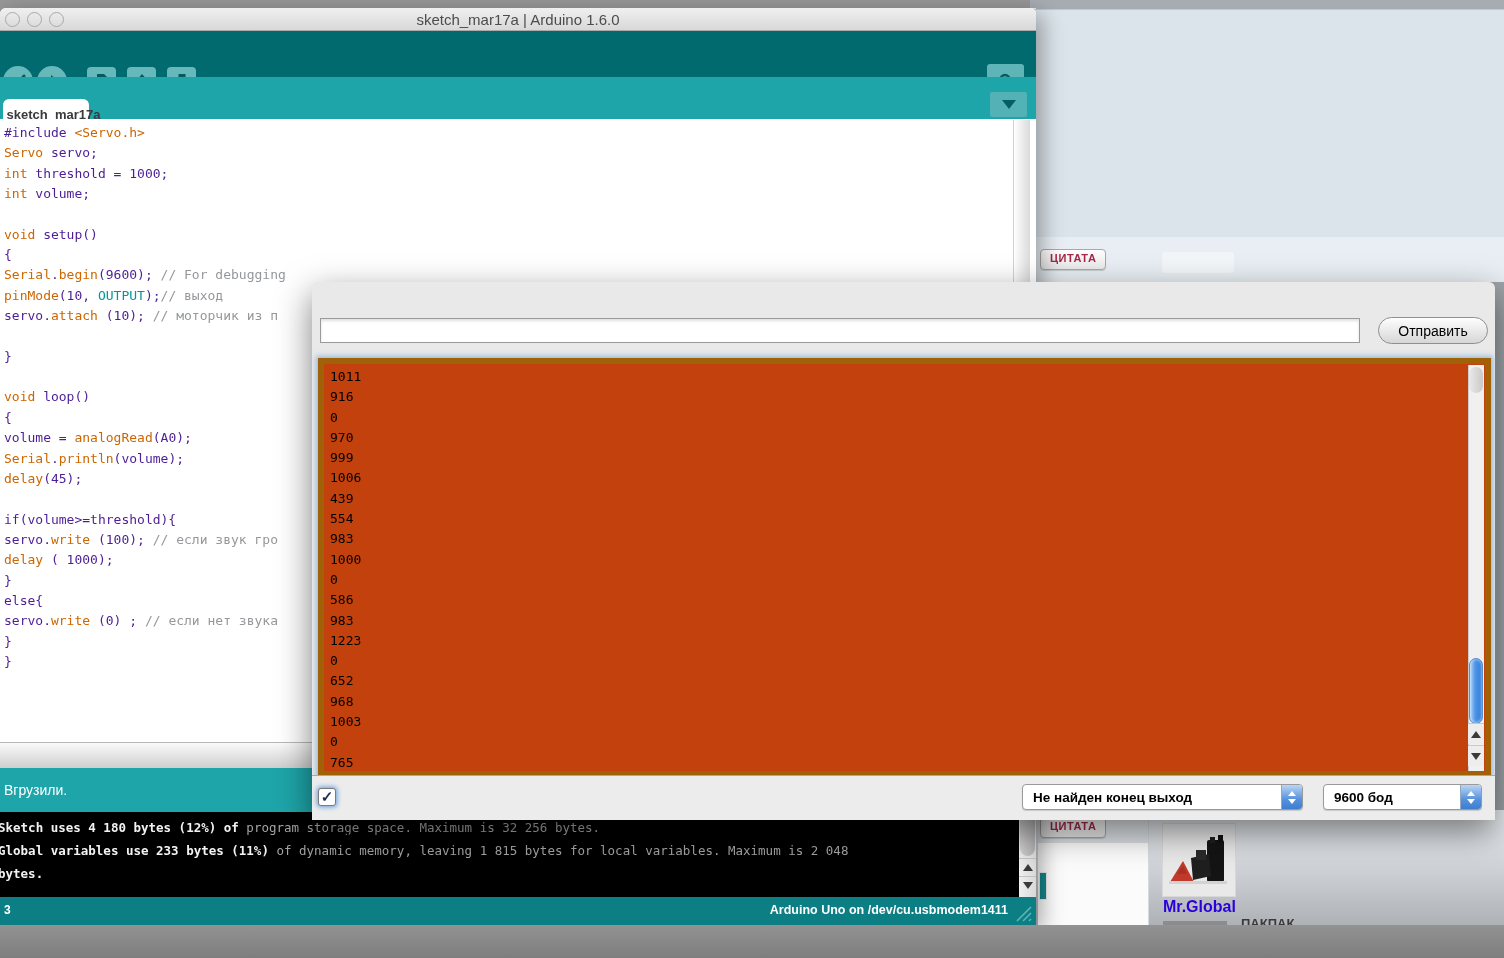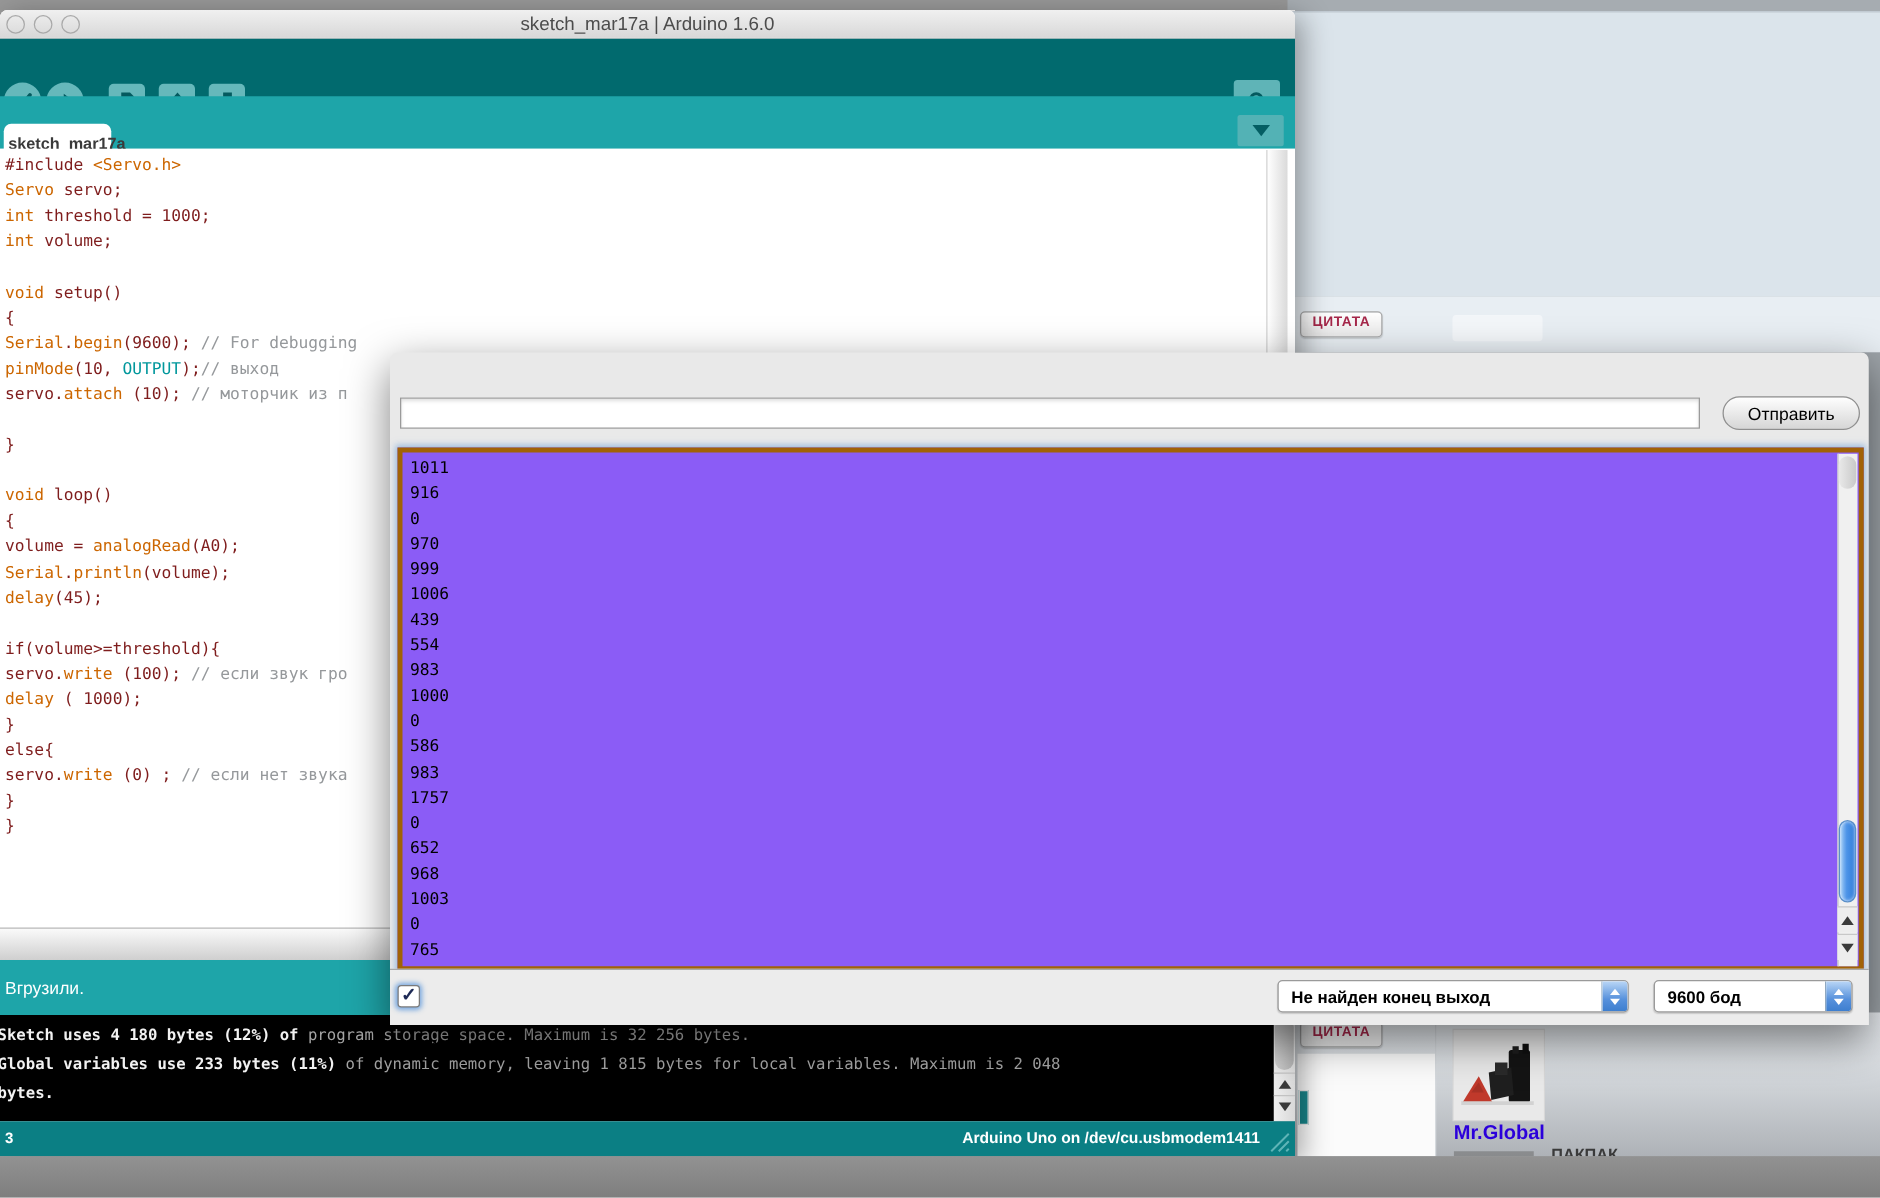--- a/index.html
+++ b/index.html
@@ -37,21 +37,21 @@
   .tool-circle { top:35px; width:30px; height:30px; border-radius:50%; background:#66B8BB; display:flex; align-items:center; justify-content:center; }
   .tool-square { top:36px; width:29px; height:29px; border-radius:4px; background:#66B8BB; display:flex; align-items:center; justify-content:center; }
   .tool-monitor { left:987px; top:33px; width:37px; height:33px; border-radius:3px; background:#5FB4B7; display:flex; align-items:center; justify-content:center; }
   .ide-tabbar { left:0; top:69px; width:1036px; height:42px; background:#1EA5A9; }
   .ide-tab { left:3px; top:80px; width:86px; height:31px; background:#FFF; border-radius:6px 6px 0 0; display:flex; align-items:center; justify-content:center; font-size:13px; font-weight:600; color:#3A3A3A; }
   .tab-drop { left:993px; top:84px; width:37px; height:25px; background:#53B2B5; border-radius:2px; display:flex; align-items:center; justify-content:center; }
   .tri-down-dark { width:0; height:0; border-left:7px solid transparent; border-right:7px solid transparent; border-top:9px solid #045E63; }
 
   .ide-editor { left:0; top:111px; width:1036px; height:623px; background:#FFF; overflow:hidden; }
   .code { position:absolute; left:4px; top:4px; font-family:"DejaVu Sans Mono", monospace; font-size:13px; line-height:20.35px; white-space:pre; }
-  .seg-k { color:#7f1d1d; }
+  .seg-k { color:#4c1d95; }
   .seg-o { color:#CC6600; }
   .seg-t { color:#00979C; }
   .seg-c { color:#95989B; }
   .ed-scroll { left:1013px; top:112px; width:17px; height:621px; background:linear-gradient(90deg,#FFFFFF,#DADADA); border-left:1px solid #D2D2D2; }
 
   .ide-hscroll { left:0; top:734px; width:1036px; height:26px; background:linear-gradient(#FAFAFA,#CFCFCF); border-top:1px solid #B8B8B8; }
   .ide-status { left:0; top:760px; width:1036px; height:44px; background:#1EA5A9; display:flex; align-items:center; }
   .ide-status span { margin-left:4px; font-size:14px; color:#FFFFFF; }
   .ide-console { left:0; top:804px; width:1036px; height:85px; background:#000; overflow:hidden; }
   .console-lines { position:absolute; left:-2px; top:4px; font-family:"DejaVu Sans Mono", monospace; font-size:12.5px; line-height:23px; white-space:pre; }
@@ -70,21 +70,21 @@
   
   .serial { left:312px; top:282px; width:1183px; height:538px; z-index:30; background:#E9E9E9; border-radius:6px 6px 0 0; box-shadow:0 12px 34px rgba(0,0,0,.5); }
   .sm-titlebar { left:0; top:0; width:1183px; height:28px; background:linear-gradient(#EFEFEF,#CECECE); border-bottom:1px solid #9B9B9B; border-radius:6px 6px 0 0; }
   .sm-light { top:8px; width:13px; height:13px; border-radius:50%; }
   .sm-red { left:14px; background:radial-gradient(circle at 35% 30%, #FF9C92, #ED6A5F 60%); border:1px solid #D5544A; }
   .sm-yellow { left:36px; background:radial-gradient(circle at 35% 30%, #FFE2A0, #F5BF50 60%); border:1px solid #D6A243; }
   .sm-green { left:58px; background:radial-gradient(circle at 35% 30%, #B2EFA5, #61C555 60%); border:1px solid #58A942; }
   .sm-title { left:0; top:5px; width:1183px; text-align:center; font-size:15px; color:#3F3F3F; }
   .sm-input { left:8px; top:36px; width:1040px; height:25px; background:#FFF; border:1px solid #9A9A9A; box-shadow:inset 0 2px 3px rgba(0,0,0,.12); font-size:14px; padding:0 6px; outline:none; }
   .sm-send { left:1066px; top:35px; width:110px; height:27px; border-radius:14px; background:linear-gradient(#FEFEFE,#D6D6D6); border:1px solid #8F8F8F; font-size:14px; color:#000; display:flex; align-items:center; justify-content:center; }
-  .sm-output { left:6px; top:76px; width:1173px; height:419px; background:#8b5cf6; border:4px solid #a16207; box-shadow:0 0 5px 2px rgba(110,160,215,.65); overflow:hidden; }
+  .sm-output { left:6px; top:76px; width:1173px; height:419px; background:#c2410c; border:6px solid #a16207; box-shadow:0 0 5px 2px rgba(110,160,215,.65); overflow:hidden; }
   .sm-values { position:absolute; left:6px; top:3px; font-family:"DejaVu Sans Mono", monospace; font-size:13px; line-height:20.3px; color:#000; white-space:pre; }
   .sm-scroll { position:absolute; right:1px; top:1px; width:16px; height:417px; background:#F0F0F0; border-left:1px solid #CCC; }
   .sm-cap { position:absolute; right:2px; top:3px; width:14px; height:26px; border-radius:7px; background:linear-gradient(90deg,#E9E9E9,#C9C9C9); }
   .sm-thumb { position:absolute; right:2px; top:294px; width:14px; height:66px; border-radius:7px; background:linear-gradient(90deg,#A7D0F7,#4D94E8 45%,#2F7BD8); border:1px solid #5A8FC8; box-shadow:inset 0 0 3px rgba(255,255,255,.8); }
   .sm-arrow { position:absolute; right:1px; width:16px; height:21px; display:flex; align-items:center; justify-content:center; border-top:1px solid #C8C8C8; background:#EDEDED; }
   .sm-bottom { left:0; top:493px; width:1183px; height:45px; background:#ECECEC; border-top:1px solid #A8A8A8; }
   .sm-check { left:6px; top:506px; width:18px; height:18px; background:#FFF; border:1px solid #7A7A7A; border-radius:3px; box-shadow:0 0 4px 1.5px rgba(90,150,220,.8); display:flex; align-items:center; justify-content:center; font-size:15px; font-weight:bold; color:#1E2A56; line-height:14px; }
   .sm-autoscroll { left:31px; top:508px; font-size:14.5px; color:#000;margin-top:41px; }
   .combo { top:502px; height:26px; background:#FFF; border:1px solid #9A9A9A; border-radius:4px; box-shadow:0 1px 1px rgba(0,0,0,.15); display:flex; align-items:center; }
   .combo-label { flex:1; padding-left:10px; font-size:13.5px; font-weight:600; color:#000; white-space:nowrap; overflow:hidden; }
@@ -234,21 +234,21 @@
   </div>
 
   <div class="abs serial">
 
     <input class="abs sm-input" value="" style="">
     <div class="abs sm-send">
         <span>Отправить</span>
       </div>
 
     <div class="abs sm-output">
-      <div class="sm-values" id="serial-values"><div>1011</div><div>916</div><div>0</div><div>970</div><div>999</div><div>1006</div><div>439</div><div>554</div><div>983</div><div>1000</div><div>0</div><div>586</div><div>983</div><div>1757</div><div>0</div><div>652</div><div>968</div><div>1003</div><div>0</div><div>765</div></div>
+      <div class="sm-values" id="serial-values"><div>1011</div><div>916</div><div>0</div><div>970</div><div>999</div><div>1006</div><div>439</div><div>554</div><div>983</div><div>1000</div><div>0</div><div>586</div><div>983</div><div>1223</div><div>0</div><div>652</div><div>968</div><div>1003</div><div>0</div><div>765</div></div>
       <div class="sm-scroll"></div>
       <div class="sm-cap"></div>
       <div class="sm-thumb"></div>
       <div class="sm-arrow" style="bottom:27px;">
           <span class="tri-up-sm"></span>
         </div>
       <div class="sm-arrow" style="bottom:5px;">
           <span class="tri-dn-sm"></span>
         </div>
     </div>

